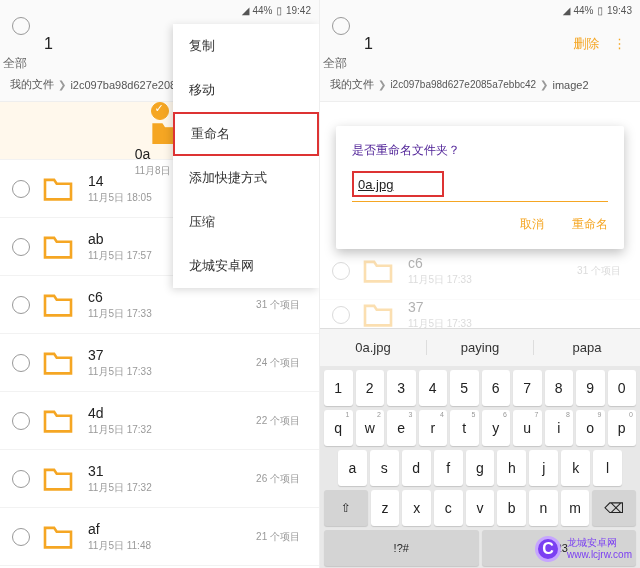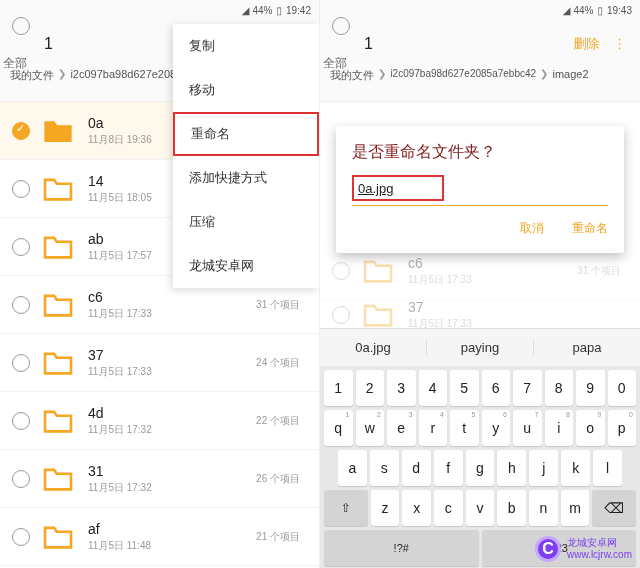--- a/index.html
+++ b/index.html
@@ -9,39 +9,39 @@
 .status-bar { height: 20px; display: flex; justify-content: flex-end; align-items: center; padding: 0 8px; font-size: 10px; color: #555; gap: 4px; background: #fafafa; }
 .status-bar .sig { letter-spacing: -1px; }
 .header { height: 48px; display: flex; align-items: center; padding: 0 12px; background: #fafafa; }
 .check-circle { width: 18px; height: 18px; border: 1.5px solid #999; border-radius: 50%; flex-shrink: 0; }
 .check-circle.filled { background: #f5a623; border-color: #f5a623; position: relative; }
 .check-circle.filled::after { content: "✓"; color: #fff; font-size: 11px; position: absolute; left: 3px; top: -1px; }
 .header-label { font-size: 12px; color: #666; margin-top: 20px; margin-left: -12px; }
 .header-count { font-size: 16px; font-weight: 500; margin-left: 14px; color: #222; }
 .header-action { margin-left: auto; color: #f5a623; font-size: 13px; font-weight: 500; }
 .header-action .dots { color: #f5a623; margin-left: 10px; letter-spacing: 2px; }
-.breadcrumb { height: 34px; display: flex; padding: 0 10px; font-size: 11px; color: #555; background: #fafafa; border-bottom: 1px solid #eee; overflow: hidden; white-space: nowrap; }
+.breadcrumb { height: 34px; display: flex; align-items: center; padding: 0 10px; font-size: 11px; color: #555; background: #fafafa; border-bottom: 1px solid #eee; overflow: hidden; white-space: nowrap; }
 .breadcrumb .chev { margin: 0 4px; color: #999; font-size: 10px; }
 .file-list { background: #fff; }
 .file-row { height: 58px; display: flex; align-items: center; padding: 0 12px; border-bottom: 1px solid #f2f2f2; background: #fff; }
-.file-row.selected { background: #fff8ec; }
+.file-row.selected { background: #fff8ec; flex-direction: column; }
 .folder-icon { width: 32px; height: 26px; margin-left: 12px; flex-shrink: 0; }
 .folder-icon svg { width: 100%; height: 100%; }
 .folder-icon.filled path { fill: #f5a623; stroke: #f5a623; }
 .folder-icon.outline path { fill: none; stroke: #f5a623; stroke-width: 2; }
 .file-info { margin-left: 14px; flex: 1; }
 .file-name { font-size: 14px; color: #222; }
 .file-meta { font-size: 10px; color: #999; margin-top: 2px; }
 .file-count { font-size: 10px; color: #999; margin-right: 7px; }
 .context-menu { position: absolute; top: 24px; right: 0; width: 146px; background: #fff; box-shadow: -2px 2px 8px rgba(0,0,0,0.15); z-index: 10; }
 .menu-item { height: 44px; display: flex; align-items: center; padding: 0 16px; font-size: 13px; color: #333; }
 .menu-item.highlighted { border: 2.5px solid #d33; }
 .dimmed-row { opacity: 0.35; }
 .dialog { position: absolute; top: 126px; left: 16px; right: 16px; background: #fff; border-radius: 2px; box-shadow: 0 4px 12px rgba(0,0,0,0.25); z-index: 20; padding: 16px; }
-.dialog-title { font-size: 16px; color: #7f1d1d; margin-bottom: 12px; }
+.dialog-title { font-size: 12px; color: #4c1d95; margin-bottom: 12px; }
 .dialog-input-wrap { border: 2.5px solid #d33; padding: 2px 4px; margin-bottom: 4px; display: inline-block; }
 .dialog-input { border: none; font-size: 13px; color: #222; text-decoration: underline; width: 80px; outline: none; }
 .dialog-underline { height: 1px; background: #f5a623; margin-bottom: 14px; }
 .dialog-actions { display: flex; justify-content: flex-end; gap: 28px; font-size: 12px; color: #f5a623; font-weight: 500; }
 .suggest-bar { position: absolute; top: 328px; left: 0; right: 0; height: 38px; background: #f5f5f5; display: flex; align-items: center; border-top: 1px solid #ddd; }
 .suggest-item { flex: 1; text-align: center; font-size: 13px; color: #333; border-right: 1px solid #ddd; }
 .suggest-item:last-child { border-right: none; }
 .keyboard { position: absolute; top: 366px; left: 0; right: 0; bottom: 0; background: #e8e8e8; padding: 4px; }
 .kb-row { display: flex; gap: 3px; margin-bottom: 4px; justify-content: center; }
 .key { background: #fff; border-radius: 3px; height: 36px; display: flex; align-items: center; justify-content: center; font-size: 14px; color: #222; position: relative; box-shadow: 0 1px 1px rgba(0,0,0,0.15); }

